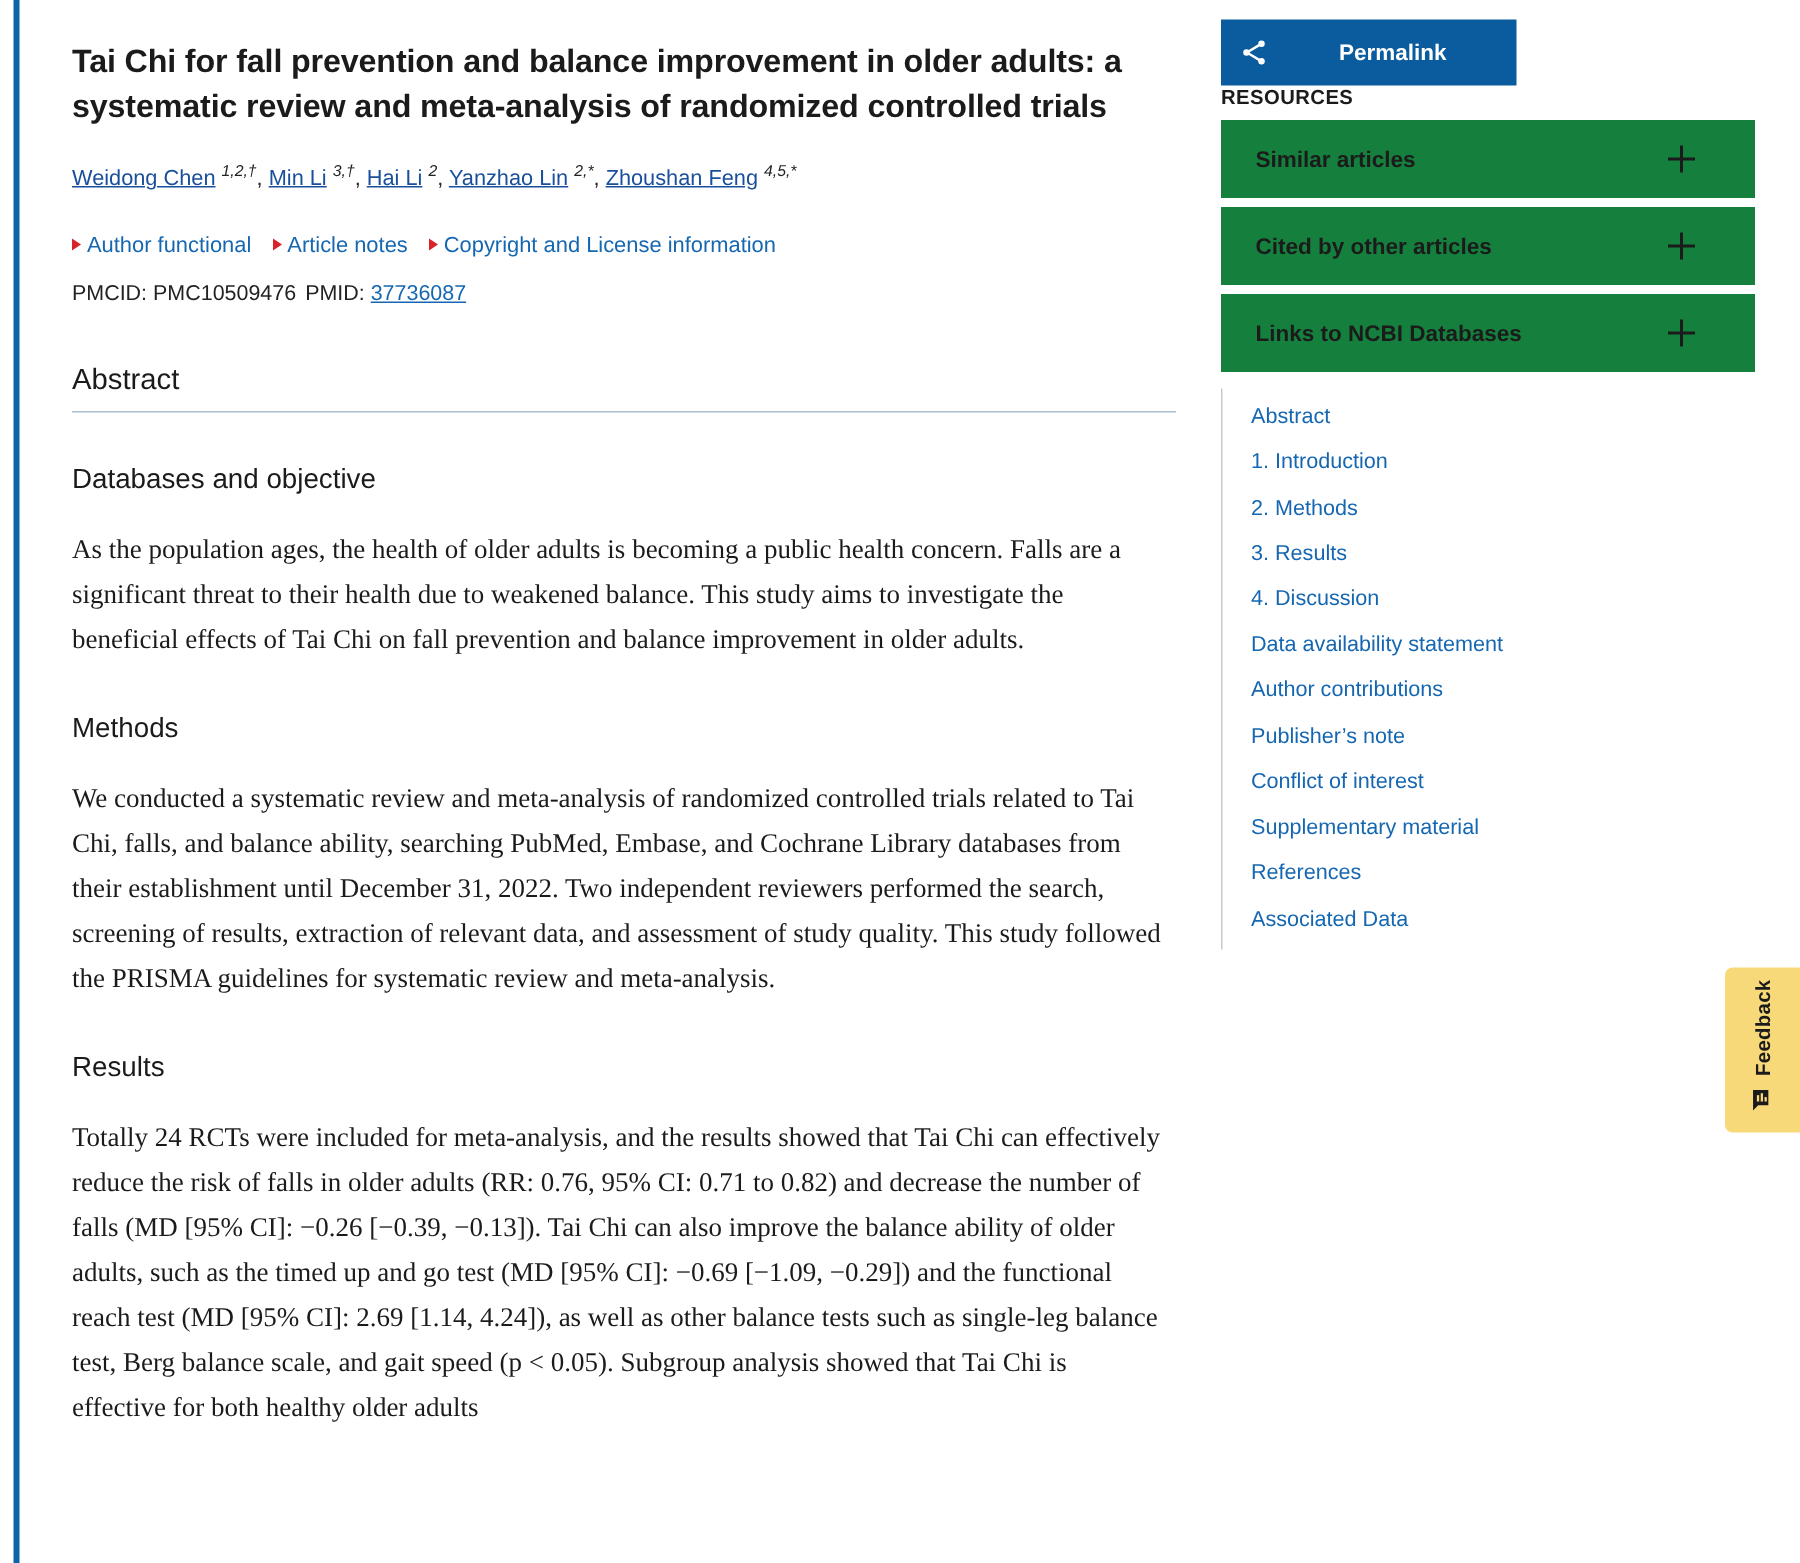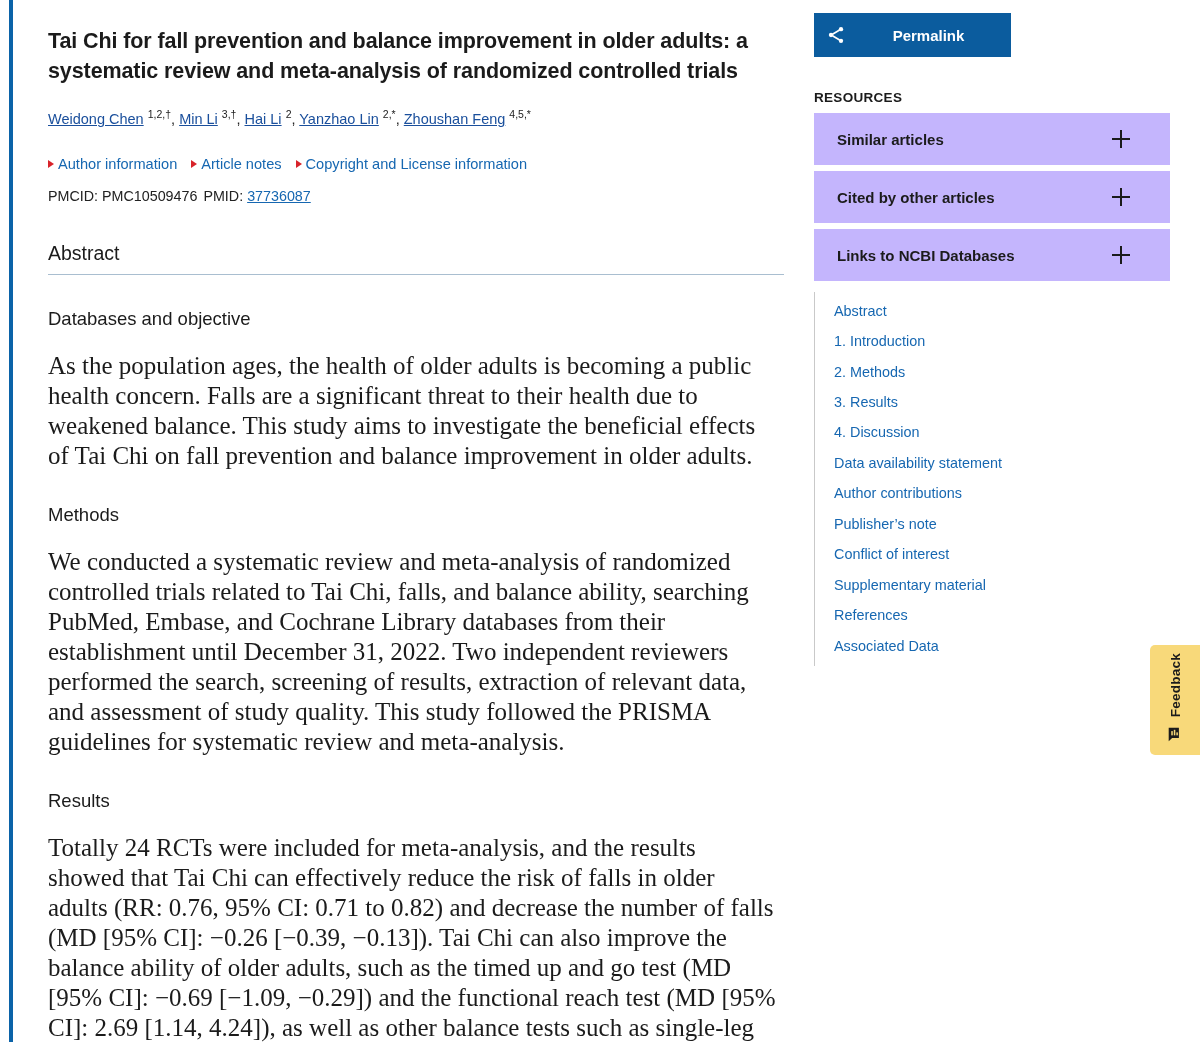--- a/index.html
+++ b/index.html
@@ -67,20 +67,21 @@
     color: #222;
   }
   .authors a {
     color: #1a4f9c;
   }
   .authors sup {
     font-size: 10.5px;
     vertical-align: super;
     line-height: 0;
     color: #222;
+    font-style: italic;
   }
   .authors .sep { color: #222; }
 
   
   .info-links {
     margin-top: 23px;
     font-size: 14.6px;
     line-height: 1.4;
     white-space: nowrap;
   }
@@ -127,21 +128,21 @@
     margin-top: 33px;
     font-size: 18.5px;
     font-weight: normal;
     color: #1b1b1b;
     font-family: "Liberation Sans", sans-serif;
   }
 
   
   .body-p {
     font-family: "Liberation Serif", serif;
-    font-size: 25px;
+    font-size: 18px;
     line-height: 30px;
     color: #1b1b1b;
     margin-top: 21px;
     width: 730px;
     text-align: left;
   }
 
   
   .permalink-btn {
     display: flex;
@@ -167,29 +168,28 @@
     flex: 1;
     text-align: center;
     padding-right: 12px;
   }
 
   .side-section-title {
     font-size: 13.5px;
     font-weight: bold;
     letter-spacing: 0.3px;
     color: #1b1b1b;
-    margin-top: 33px;
     margin-bottom: 8px;
   }
 
   .accordion-row {
     display: flex;
     align-items: center;
     justify-content: space-between;
-    background: #c4b5fd;
+    background: #15803d;
     height: 52px;
     width: 356px;
     padding: 0 40px 0 23px;
     margin-bottom: 6px;
     cursor: pointer;
   }
   .accordion-row .acc-label {
     font-size: 15px;
     font-weight: bold;
     color: #1b1b1b;
@@ -262,21 +262,21 @@
 
   <div class="article-col">
 
     <h1 class="art-title">Tai Chi for fall prevention and balance improvement in older adults: a systematic review and meta-analysis of randomized controlled trials</h1>
 
     <div class="authors">
       <a href="#">Weidong Chen</a><span> </span><sup>1,2,†</sup><span class="sep">, </span><a href="#">Min Li</a><span> </span><sup>3,†</sup><span class="sep">, </span><a href="#">Hai Li</a><span> </span><sup>2</sup><span class="sep">, </span><a href="#">Yanzhao Lin</a><span> </span><sup>2,*</sup><span class="sep">, </span><a href="#">Zhoushan Feng</a><span> </span><sup>4,5,*</sup>
     </div>
 
     <div class="info-links">
-      <span class="tri"></span><a href="#">Author information</a><span class="tri"></span><a href="#">Article notes</a><span class="tri"></span><a href="#">Copyright and License information</a>
+      <span class="tri"></span><a href="#">Author functional</a><span class="tri"></span><a href="#">Article notes</a><span class="tri"></span><a href="#">Copyright and License information</a>
     </div>
 
     <div class="ids">
       <span>PMCID:</span>
       <span>PMC10509476</span><span class="gap"></span><span>PMID:</span>
       <a href="#">37736087</a>
     </div>
 
     <h2 class="abstract-head">Abstract</h2>
 

